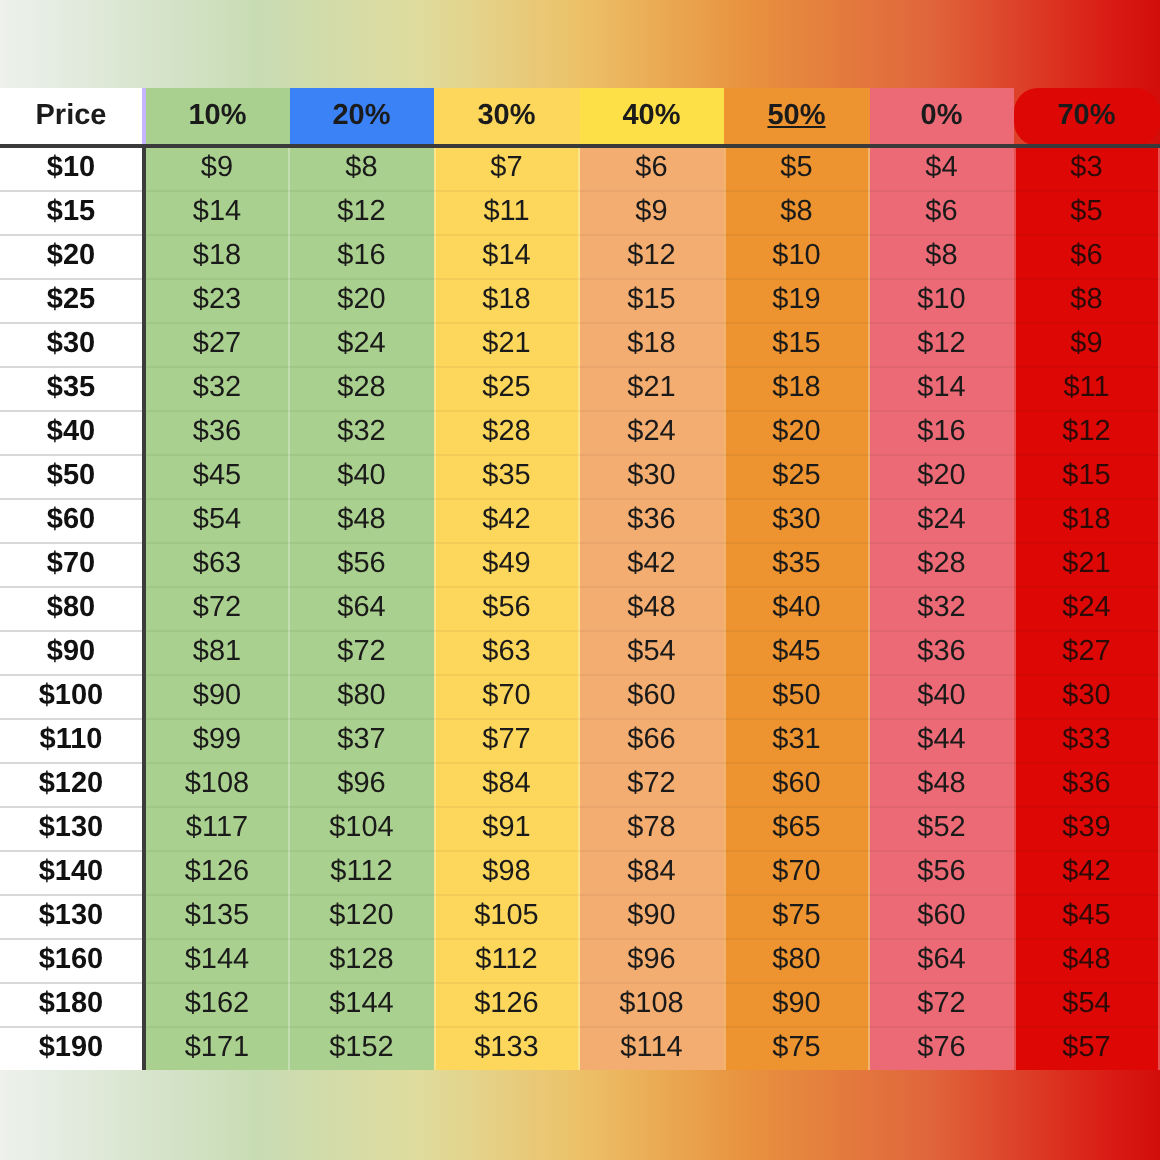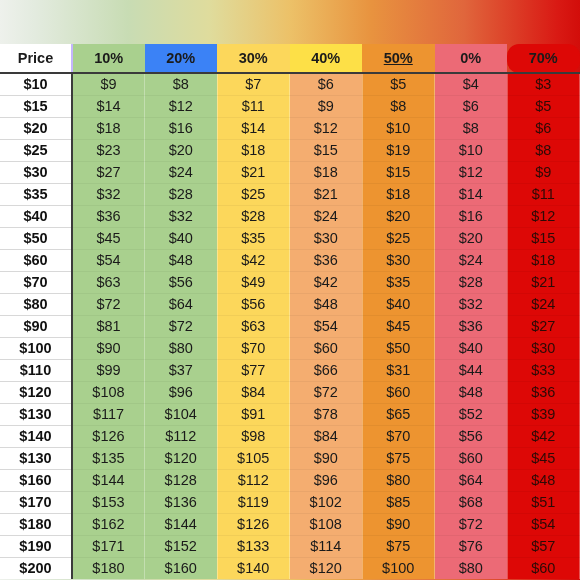--- a/index.html
+++ b/index.html
@@ -304,54 +304,34 @@
           <th class="price-cell" scope="row">$160</th>
           <td class="c0">$144</td>
           <td class="c1">$128</td>
           <td class="c2">$112</td>
           <td class="c3">$96</td>
           <td class="c4">$80</td>
           <td class="c5">$64</td>
           <td class="c6">$48</td>
         </tr>
         <tr>
-          <th class="price-cell" scope="row">$170</th>
-          <td class="c0">$153</td>
-          <td class="c1">$136</td>
-          <td class="c2">$119</td>
-          <td class="c3">$102</td>
-          <td class="c4">$85</td>
-          <td class="c5">$68</td>
-          <td class="c6">$51</td>
-        </tr>
-        <tr>
           <th class="price-cell" scope="row">$180</th>
           <td class="c0">$162</td>
           <td class="c1">$144</td>
           <td class="c2">$126</td>
           <td class="c3">$108</td>
           <td class="c4">$90</td>
           <td class="c5">$72</td>
           <td class="c6">$54</td>
         </tr>
         <tr>
           <th class="price-cell" scope="row">$190</th>
           <td class="c0">$171</td>
           <td class="c1">$152</td>
           <td class="c2">$133</td>
           <td class="c3">$114</td>
           <td class="c4">$75</td>
           <td class="c5">$76</td>
           <td class="c6">$57</td>
         </tr>
-        <tr>
-          <th class="price-cell" scope="row">$200</th>
-          <td class="c0">$180</td>
-          <td class="c1">$160</td>
-          <td class="c2">$140</td>
-          <td class="c3">$120</td>
-          <td class="c4">$100</td>
-          <td class="c5">$80</td>
-          <td class="c6">$60</td>
-        </tr>
       </tbody>
   </table>
 </div>
 
 </body></html>

